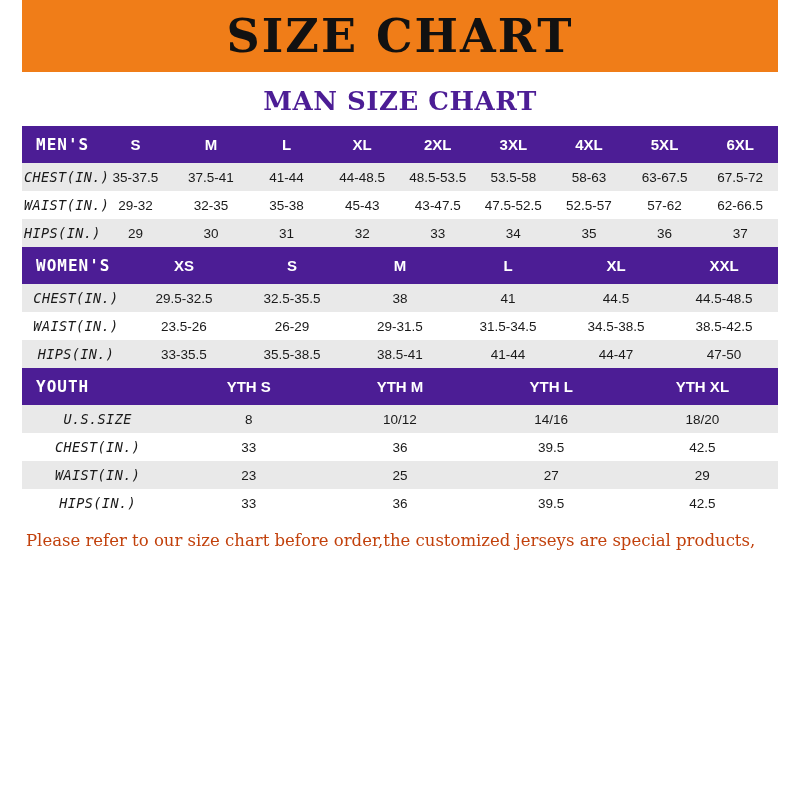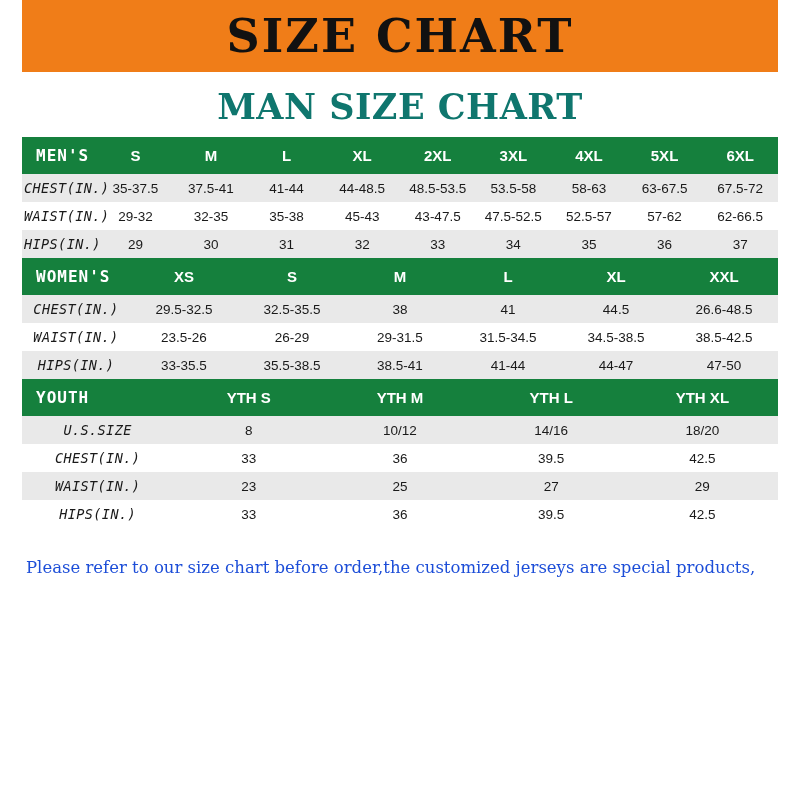--- a/index.html
+++ b/index.html
@@ -51,40 +51,40 @@
     z-index: 2;
   }
   .content {
     padding: 0 22px;
     box-sizing: border-box;
   }
   .section-title {
     text-align: center;
     font-family: "DejaVu Serif", serif;
     font-weight: bold;
-    font-size: 35px;
-    color: #0f766e;
+    font-size: 26px;
+    color: #4c1d95;
     letter-spacing: 0.5px;
     margin: 14px 0 10px 0;
   }
   table.size-table {
     width: 100%;
     border-collapse: collapse;
     table-layout: fixed;
   }
   table.size-table th,
   table.size-table td {
     text-align: center;
     font-size: 13.5px;
     color: #1a1a1a;
     padding: 6px 2px;
     font-family: "Liberation Sans", sans-serif;
   }
   table.size-table thead th {
-    background: #15803d;
+    background: #4c1d95;
     color: #ffffff;
     font-size: 15px;
     font-weight: bold;
     padding: 9px 2px;
   }
   table.size-table thead th.rowhead {
     font-family: "DejaVu Sans Mono", monospace;
     font-size: 16px;
     letter-spacing: 1px;
     text-align: left;
@@ -93,23 +93,23 @@
   table.size-table td.rowhead {
     font-family: "DejaVu Sans Mono", monospace;
     font-size: 13.5px;
     letter-spacing: 0.4px;
     text-align: center;
     font-style: italic;
   }
   table.size-table tbody tr.band-light td { background: #e9e9e9; }
   table.size-table tbody tr.band-white td { background: #ffffff; }
   .footer-note {
-    margin-top: 28px;
+    margin-top: 12px;
     padding: 0 4px;
-    color: #1d4ed8;
+    color: #c2410c;
     font-family: "DejaVu Serif", serif;
     font-size: 16.5px;
     line-height: 1.45;
     text-align: left;
   }
   .footer-note div { white-space: nowrap; }
 </style>
 </head>
 <body>
 
@@ -192,21 +192,21 @@
         </tr>
       </thead>
       <tbody>
         <tr class="band-light">
           <td class="rowhead">CHEST(IN.)</td>
           <td>29.5-32.5</td>
           <td>32.5-35.5</td>
           <td>38</td>
           <td>41</td>
           <td>44.5</td>
-          <td>26.6-48.5</td>
+          <td>44.5-48.5</td>
         </tr>
         <tr class="band-white">
           <td class="rowhead">WAIST(IN.)</td>
           <td>23.5-26</td>
           <td>26-29</td>
           <td>29-31.5</td>
           <td>31.5-34.5</td>
           <td>34.5-38.5</td>
           <td>38.5-42.5</td>
         </tr>

